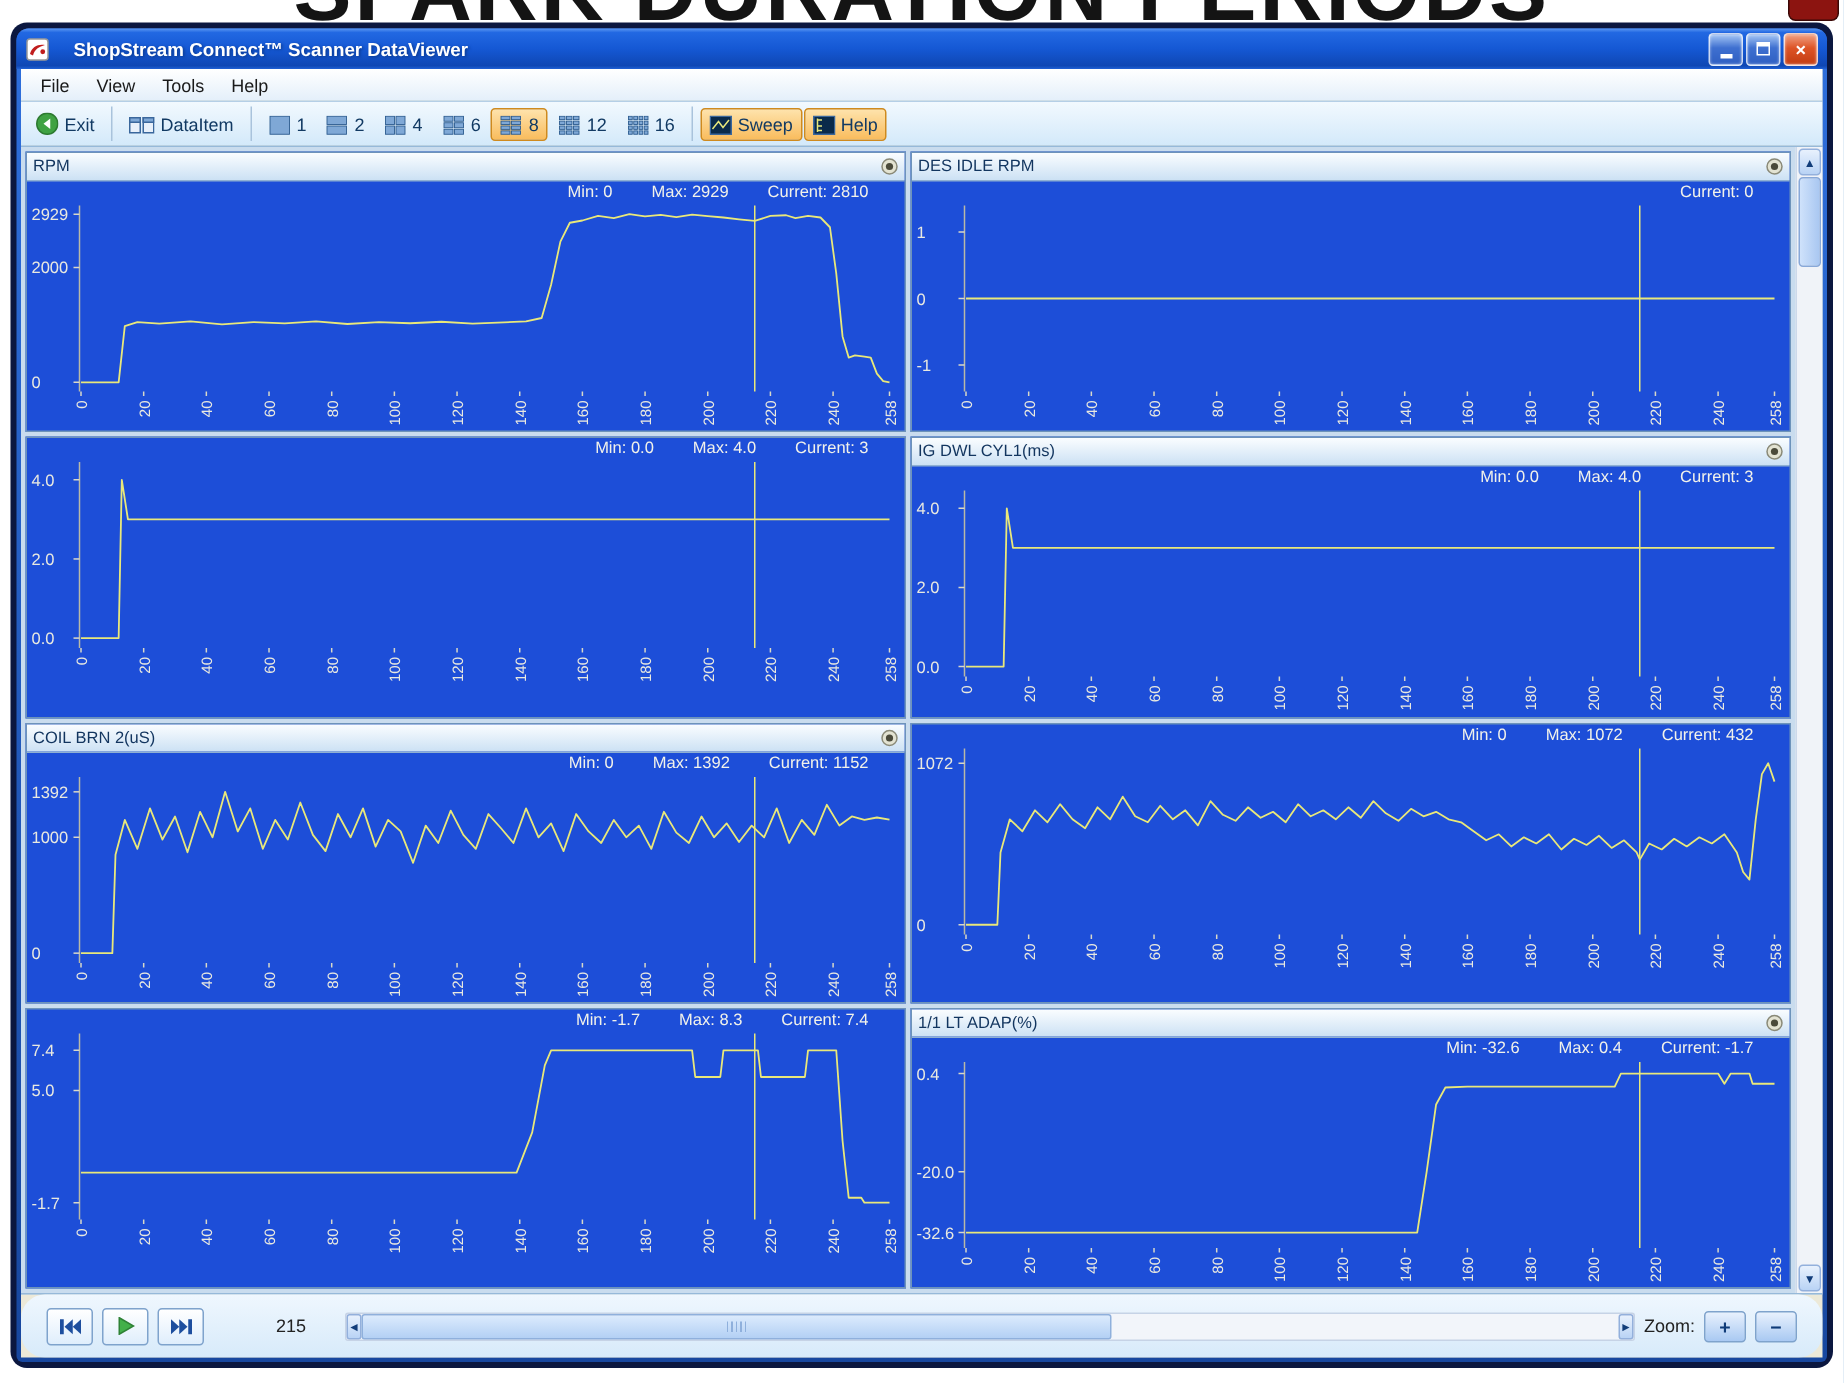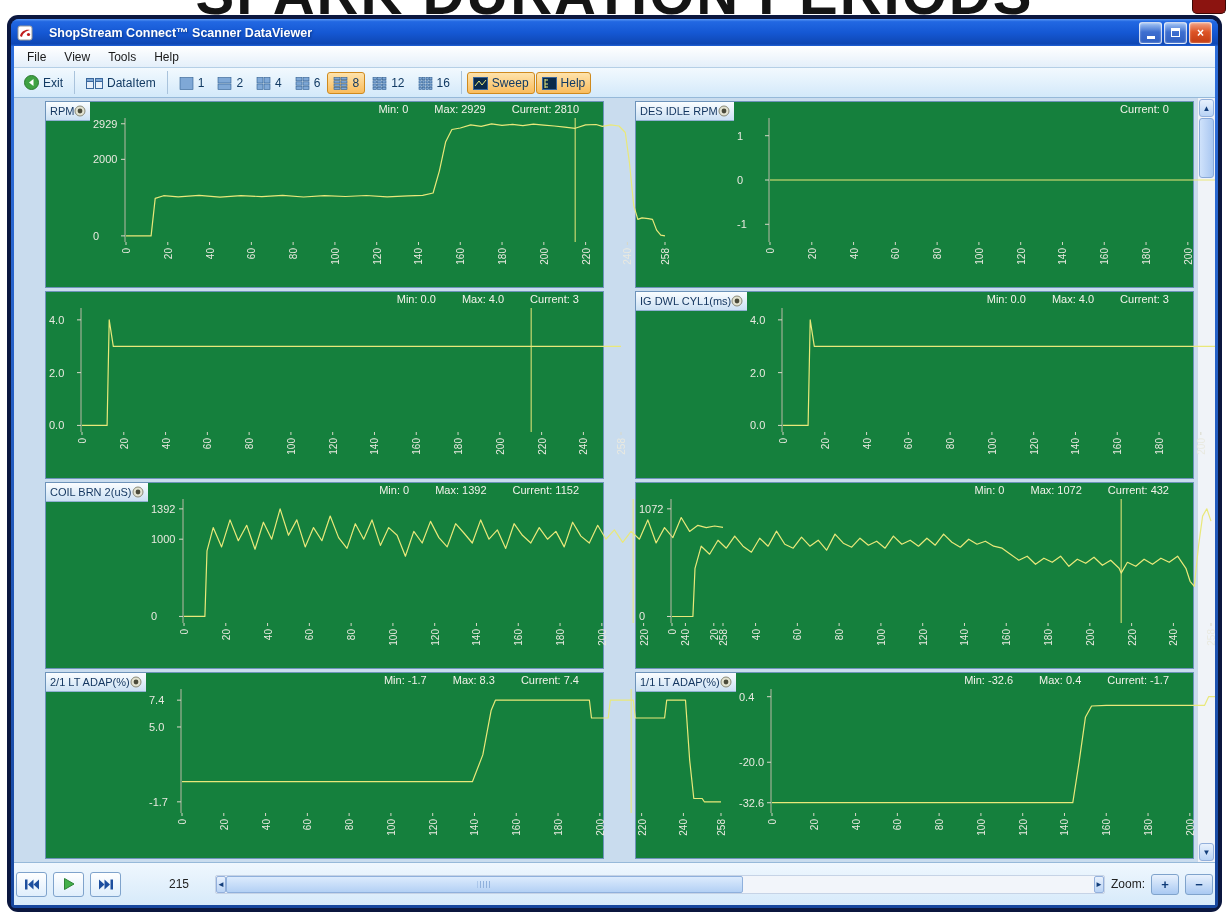--- a/index.html
+++ b/index.html
@@ -43,37 +43,37 @@
        background:linear-gradient(#f2f9fe,#d3e9fa);border-bottom:1px solid #96b9d9;
        padding:0 4px;font-size:12px;color:#123a63;}
   .tb-btn{display:flex;align-items:flex-end;gap:4px;padding:3px 5px;border:1px solid transparent;border-radius:3px;}
   .tb-btn.active{background:linear-gradient(#fee3ac,#f9bc5d);border-color:#cf8a1e;}
   .tb-sep{width:1px;align-self:stretch;margin:3px 4px;background:#a9c3dc;}
   .layout-group{display:flex;align-items:center;gap:1px;}
 
   .chart-area{flex:1;display:flex;min-height:0;background:#c9dcee;border-bottom:1px solid #96b9d9;}
   .chart-grid{flex:1;display:grid;grid-template-columns:1fr 1fr;grid-template-rows:repeat(4,1fr);
        gap:3px;padding:3px;min-height:0;min-width:0;}
-  .panel{display:flex;border:1px solid #6d93ba;background:#15803d;min-height:0;min-width:0;margin-left:28px;}
+  .panel{display:flex;flex-direction:column;border:1px solid #6d93ba;background:#1d4ed8;min-height:0;min-width:0;}
   .panel-header{flex:none;height:18px;display:flex;align-items:center;padding:0 4px;
        background:linear-gradient(#fafdff,#cce1f4);border-bottom:1px solid #8fb0d2;font-size:11px;color:#12355f;}
   .panel-title{flex:1;}
   .panel-body{flex:1;position:relative;min-height:0;}
   .stats{position:absolute;top:1px;right:24px;display:flex;gap:26px;color:#f2f2ea;font-size:11px;z-index:2;}
   svg.plot{position:absolute;left:0;top:0;}
 
   .vscroll{flex:none;width:17px;display:flex;flex-direction:column;background:#f0f3f8;border-left:1px solid #cdd9ea;}
   .scroll-btn{flex:none;height:16px;display:flex;align-items:center;justify-content:center;font-size:8px;
        color:#123d7a;background:linear-gradient(#e8f1fd,#b9d3f5);border:1px solid #93b0dc;border-radius:3px;margin:1px;}
   .vthumb{flex:none;height:58px;margin:0 1px;background:linear-gradient(90deg,#cfe2fb,#a9c7f1);
        border:1px solid #88a8d8;border-radius:3px;}
   .vspacer{flex:1;}
 
   .bottombar{flex:none;height:42px;display:flex;align-items:center;gap:6px;
-       background:linear-gradient(#eff7fe,#d7eafa);padding:0 2px;}
+       background:linear-gradient(#eff7fe,#d7eafa);padding:0 17px;border-radius:16px;}
   .nav-btn{flex:none;width:29px;height:23px;display:flex;align-items:center;justify-content:center;
        background:linear-gradient(#ffffff,#dfeefc);border:1px solid #7fa3cc;border-radius:3px;}
   .pos-text{margin:0 20px 0 42px;font-size:12px;color:#222;}
   .hscroll{flex:1;height:17px;display:flex;align-items:stretch;background:#f2f5fa;
        border:1px solid #c6d3e6;border-radius:2px;}
   .hscroll .scroll-btn{height:auto;margin:0;border-radius:2px;}
   .hthumb{width:58%;background:linear-gradient(#dcebfd,#b3d0f4);border:1px solid #8fb0dc;border-radius:2px;position:relative;}
   .hthumb::after{content:"";position:absolute;left:50%;top:4px;bottom:4px;width:13px;transform:translateX(-50%);
        background:repeating-linear-gradient(90deg,#8fb0dc 0 1px,transparent 1px 3px);}
   .htrack-rest{flex:1;}
@@ -555,27 +555,20 @@
                   <line x1="537.3953488372092" x2="537.3953488372092" y1="140" y2="143" stroke="#d8d8c8"></line>
                   <text x="541.3953488372092" y="146" fill="#e9e9e0" font-size="10" text-anchor="end" transform="rotate(-90 541.3953488372092 146)">240</text>
                   <line x1="575" x2="575" y1="140" y2="143" stroke="#d8d8c8"></line>
                   <text x="579" y="146" fill="#e9e9e0" font-size="10" text-anchor="end" transform="rotate(-90 579 146)">258</text>
                   <line x1="485.1666666666667" x2="485.1666666666667" y1="16" y2="140" stroke="#e9e87a" stroke-width="1"></line>
                   <polyline points="36.0,133.5 56.9,133.5 59.0,85.3 65.2,63.2 73.6,71.2 82.0,57.2 90.3,65.2 98.7,53.1 107.0,63.2 115.4,69.2 123.7,55.2 132.1,63.2 140.5,48.1 148.8,61.2 157.2,65.2 165.5,54.2 173.9,63.2 182.2,57.2 190.6,67.2 199.0,51.1 207.3,60.2 215.7,64.2 224.0,55.2 232.4,62.2 240.7,58.2 249.1,65.2 257.4,53.1 265.8,61.2 274.2,57.2 282.5,63.2 290.9,55.2 299.2,62.2 307.6,51.1 315.9,59.2 324.3,64.2 332.7,56.2 341.0,61.2 349.4,58.2 357.7,63.2 366.1,65.2 374.4,71.2 382.8,77.2 391.2,73.2 399.5,81.3 407.9,75.2 416.2,79.3 424.6,73.2 432.9,83.3 441.3,76.2 449.7,80.3 458.0,74.2 466.4,82.3 474.7,77.2 483.1,85.3 485.2,90.1 491.4,79.3 499.8,83.3 508.1,76.2 516.5,81.3 524.9,75.2 533.2,79.3 541.6,73.2 549.9,85.3 554.1,98.3 558.3,103.4 562.5,63.2 566.6,33.1 570.8,25.8 575.0,38.1" fill="none" stroke="#e9e87a" stroke-width="1.2" stroke-linejoin="round"></polyline>
                 </svg>
               </div>
   </div>
             <div class="panel">
-    <div class="panel-header">
-      <span class="panel-title">2/1 LT ADAP(%)</span>
-      <svg width="12" height="12">
-        <circle cx="6" cy="6" r="5" fill="#e3e3d2" stroke="#8a8a78"></circle>
-        <circle cx="6" cy="6" r="2.4" fill="#4a4a3a"></circle>
-      </svg>
-    </div>
     <div class="panel-body">
       <div class="stats">
                   <span>Min: -1.7</span>
                   <span>Max: 8.3</span>
                   <span>Current: 7.4</span>
                 </div>
     <svg width="585" height="166" class="plot">
                   <line x1="35" x2="35" y1="16" y2="140" stroke="#b9b9a6" stroke-width="1"></line>
                   <line x1="31" x2="35" y1="27.171171171171167" y2="27.171171171171167" stroke="#d8d8c8"></line>
                   <text x="3" y="31.171171171171167" fill="#e9e9e0" font-size="11">7.4</text>

